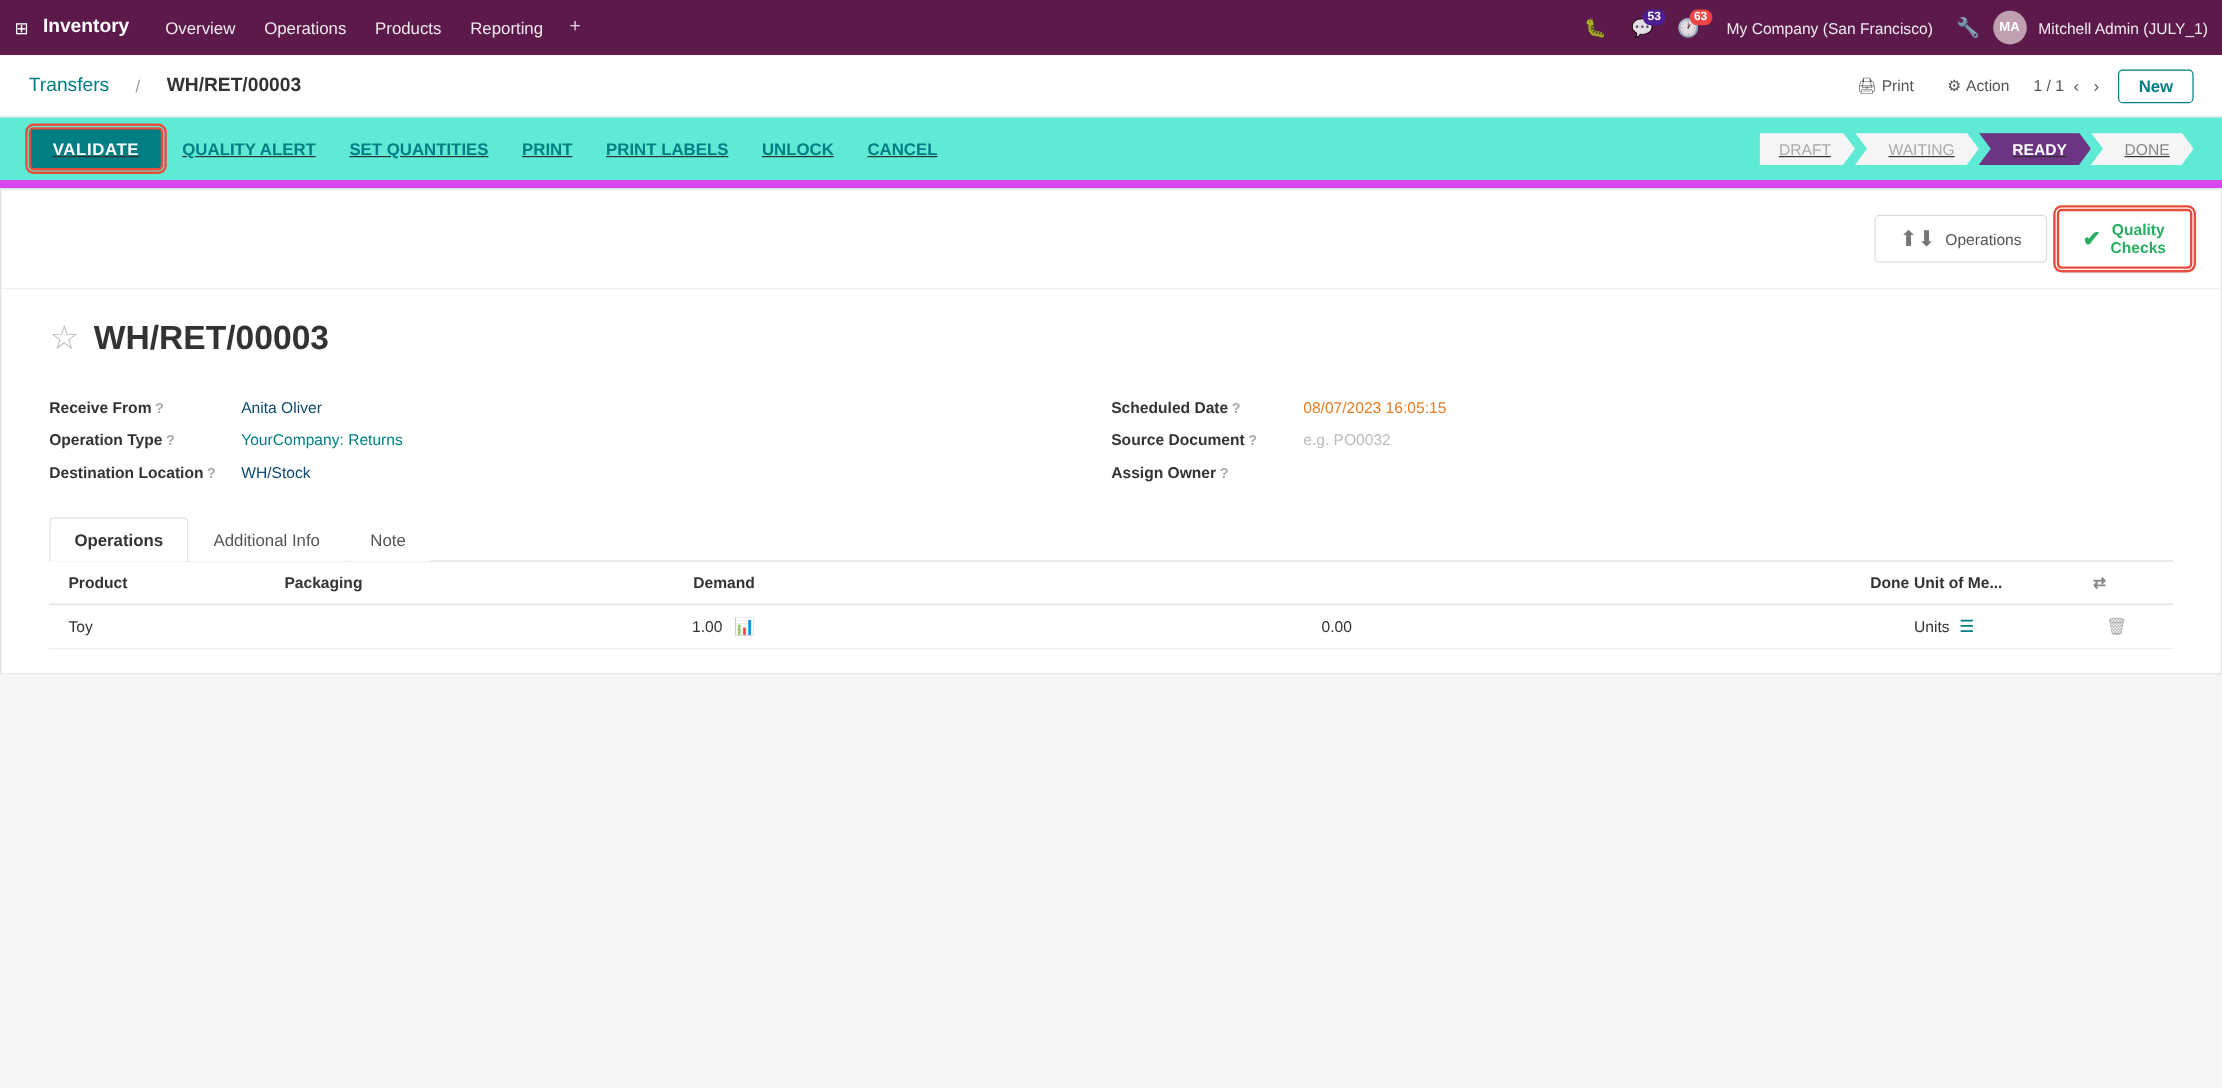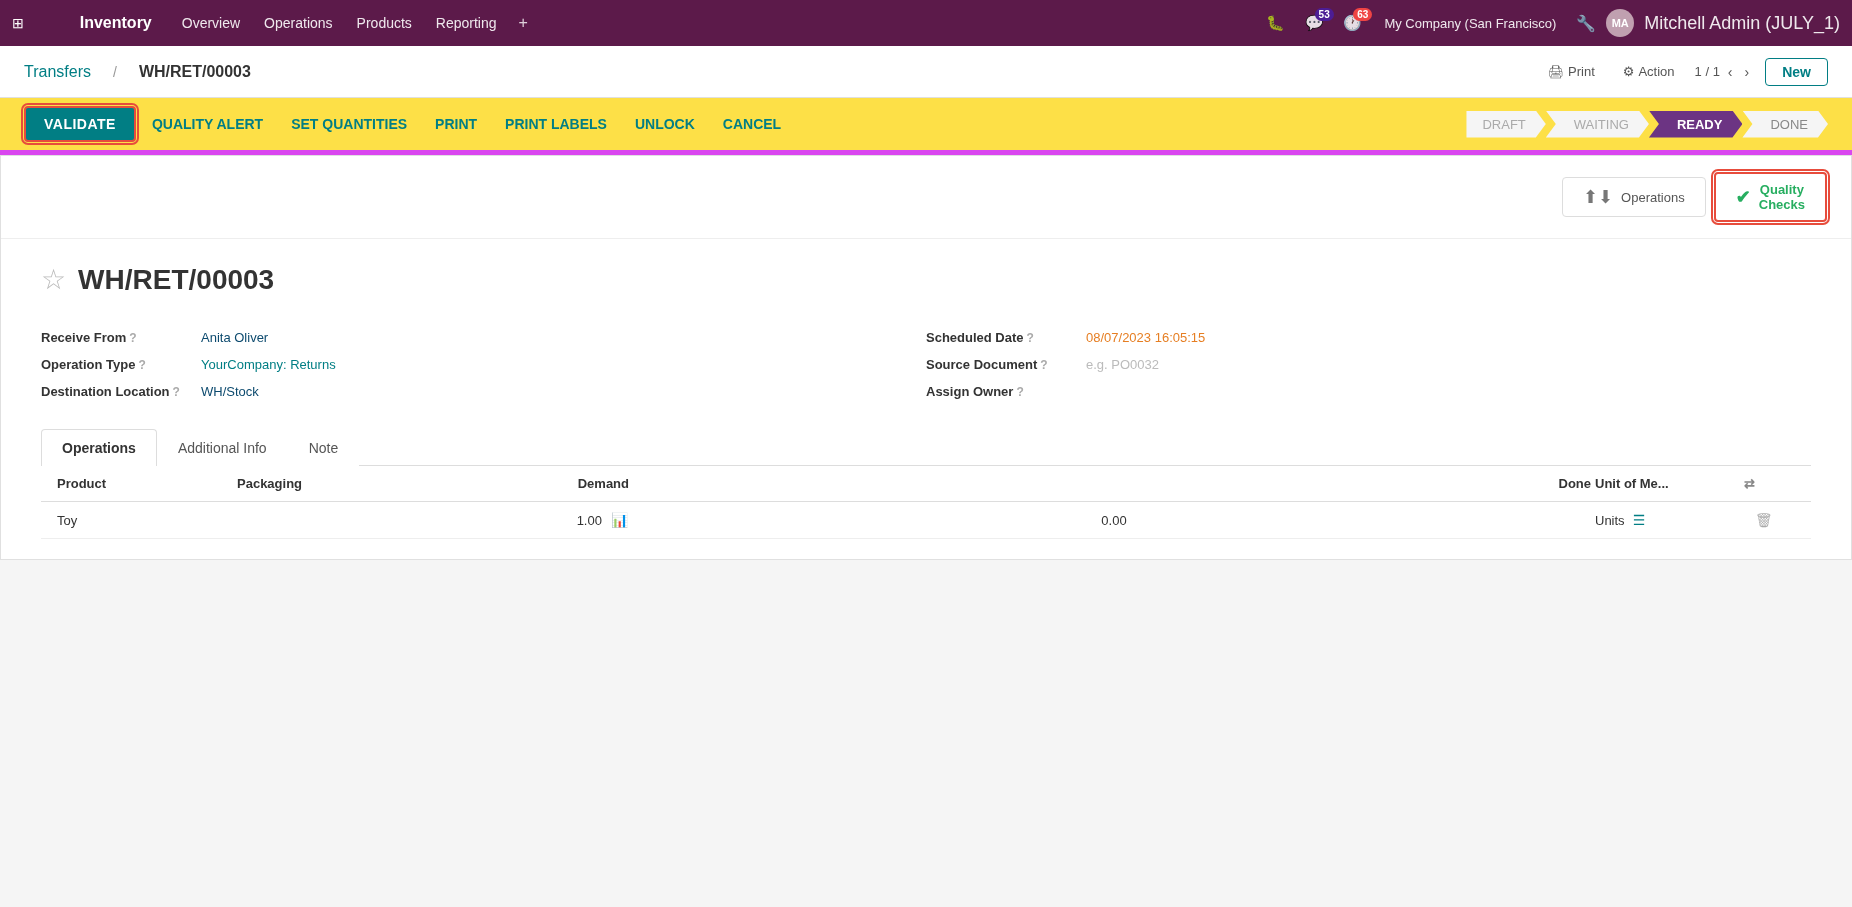--- a/index.html
+++ b/index.html
@@ -9,21 +9,21 @@
     .top-nav {
       background: #5c1a4a;
       color: white;
       display: flex;
       align-items: center;
       height: 46px;
       padding: 0 12px;
       gap: 4px;
     }
     .top-nav .app-grid { margin-right: 8px; cursor: pointer; }
-    .top-nav .app-name { font-size: 16px; font-weight: 600; margin-right: 16px; margin-left: 44px; }
+    .top-nav .app-name { font-size: 16px; font-weight: 600; margin-right: 16px; }
     .top-nav .nav-link {
       color: rgba(255,255,255,0.9);
       padding: 4px 10px;
       border-radius: 3px;
       cursor: pointer;
       font-size: 14px;
       text-decoration: none;
     }
     .top-nav .nav-plus { color: rgba(255,255,255,0.8); padding: 4px 8px; cursor: pointer; font-size: 16px; }
     .top-nav .spacer { flex: 1; }
@@ -55,21 +55,21 @@
     }
     .top-nav .settings-icon { color: rgba(255,255,255,0.8); padding: 4px 6px; cursor: pointer; font-size: 16px; }
     .top-nav .user-avatar {
       width: 28px; height: 28px;
       border-radius: 50%;
       background: #c0a0b0;
       display: flex; align-items: center; justify-content: center;
       font-size: 11px; color: white; font-weight: bold;
       cursor: pointer;
     }
-    .top-nav .user-name { font-size: 18px; color: rgba(255,255,255,0.9); padding-left: 6px; cursor: pointer; }
+    .top-nav .user-name { font-size: 13px; color: rgba(255,255,255,0.9); padding-left: 6px; cursor: pointer; }
 
     
     .page-header {
       background: white;
       border-bottom: 1px solid #e0e0e0;
       padding: 0 24px;
       display: flex;
       align-items: center;
       height: 52px;
     }
@@ -112,26 +112,27 @@
       background: white;
       padding: 5px 16px;
       border-radius: 4px;
       cursor: pointer;
       font-size: 14px;
       font-weight: 600;
     }
 
     
     .action-bar {
-      background: #fde047;
-      border-bottom: 5px solid #d946ef;
+      background: #5eead4;
+      border-bottom: 7px solid #d946ef;
       padding: 8px 24px;
       display: flex;
       align-items: center;
       gap: 4px;
+      text-decoration: underline;
     }
     .action-bar .validate-btn {
       background: #017e84;
       color: white;
       border: 2px solid #e74c3c;
       padding: 8px 18px;
       border-radius: 4px;
       cursor: pointer;
       font-size: 14px;
       font-weight: 700;

